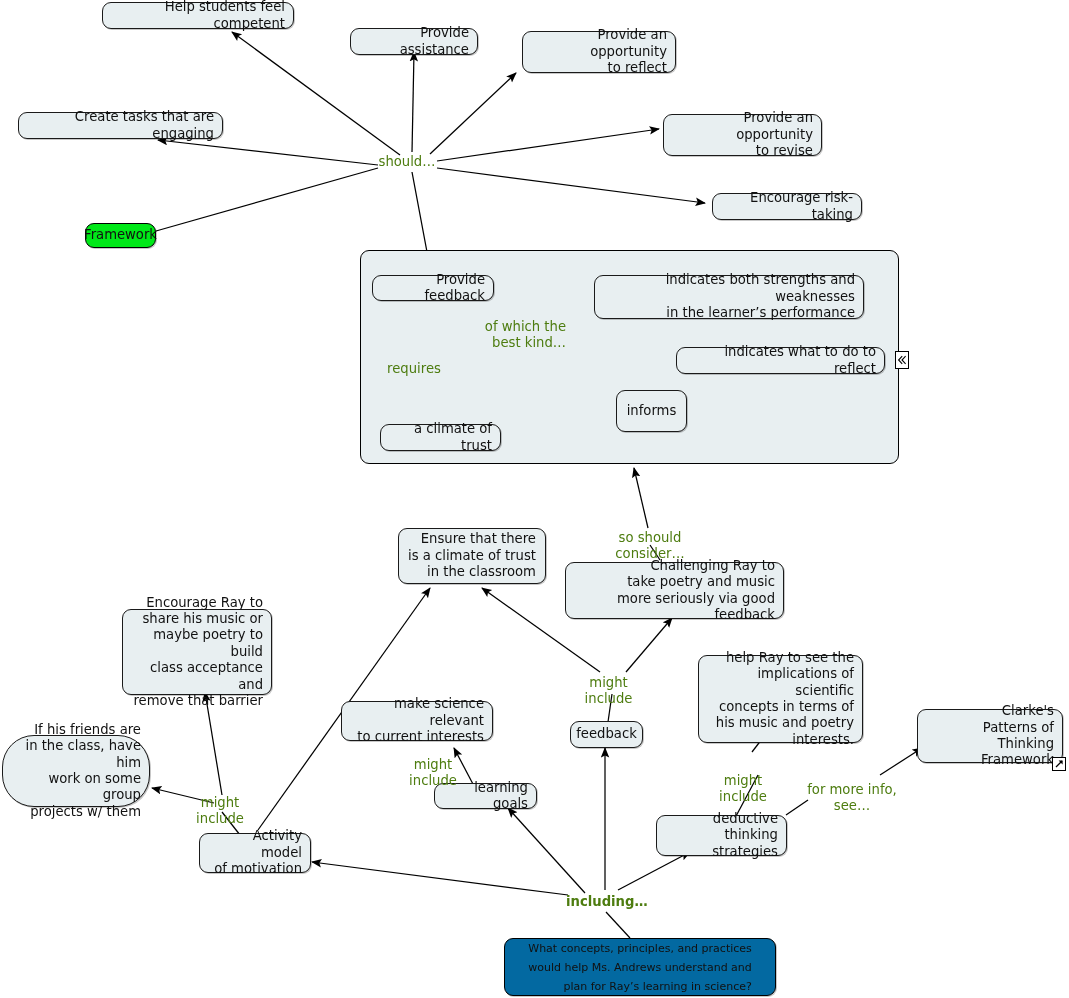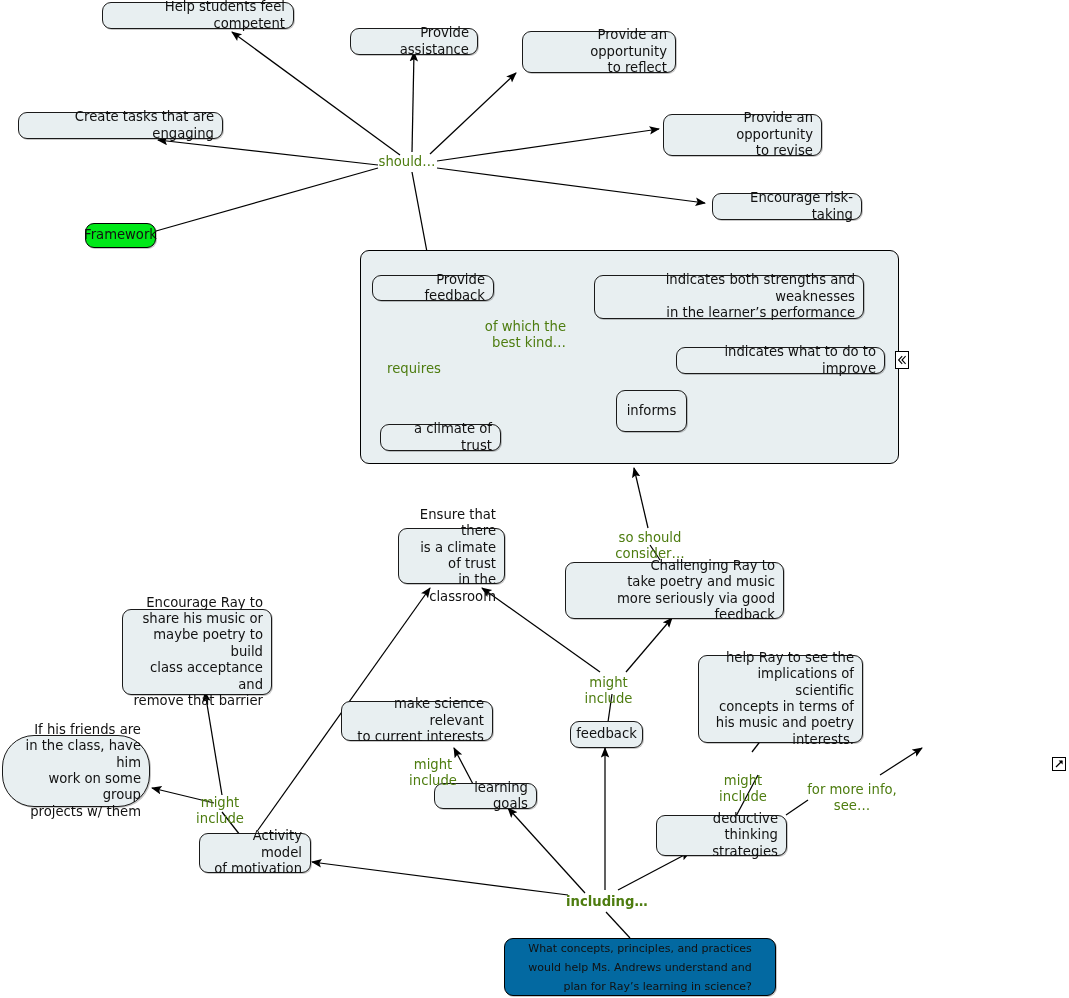--- a/index.html
+++ b/index.html
@@ -147,27 +147,27 @@
 
   <div class="node" style="left:712px;top:193px;width:150px;height:27px;">Encourage risk-taking</div>
 
   <div class="node green" style="left:85px;top:223px;width:71px;height:25px;">Framework</div>
 
   <div class="node" style="left:372px;top:267px;width:122px;height:26px;margin-top:8px;">Provide feedback</div>
 
   <div class="node" style="left:594px;top:275px;width:270px;height:44px;">indicates both strengths and weaknesses
 in the learner’s performance</div>
 
-  <div class="node" style="left:676px;top:347px;width:209px;height:27px;">indicates what to do to improve</div>
+  <div class="node" style="left:676px;top:347px;width:209px;height:27px;">indicates what to do to reflect</div>
 
   <div class="node" style="left:616px;top:390px;width:71px;height:42px;">informs</div>
 
   <div class="node" style="left:380px;top:424px;width:121px;height:27px;">a climate of trust</div>
 
-  <div class="node" style="left:398px;top:528px;width:107px;height:56px;">Ensure that there
+  <div class="node" style="left:398px;top:528px;width:148px;height:56px;">Ensure that there
 is a climate of trust
 in the classroom</div>
 
   <div class="node" style="left:565px;top:562px;width:219px;height:57px;">Challenging Ray to
 take poetry and music
 more seriously via good feedback</div>
 
   <div class="node" style="left:122px;top:609px;width:150px;height:86px;">Encourage Ray to
 share his music or
 maybe poetry to build
@@ -188,20 +188,23 @@
 work on some group
 projects w/ them</div>
 
   <div class="node" style="left:570px;top:721px;width:73px;height:27px;">feedback</div>
 
   <div class="node" style="left:434px;top:783px;width:103px;height:26px;">learning goals</div>
 
   <div class="node" style="left:656px;top:815px;width:131px;height:41px;">deductive
 thinking strategies</div>
 
+  <div class="node" style="left:917px;top:709px;width:146px;height:54px;">Clarke's
+Patterns of Thinking
+Framework</div>
 
   <div class="corner-icon" style="left:1052px;top:757px;width:14px;height:14px;">
     <svg width="10" height="10" viewBox="0 0 10 10" aria-hidden="true">
       <path d="M2,8 L8,2" stroke="#000" stroke-width="1.3" fill="none"></path>
       <path d="M4.6,1.6 L8.6,1.6 L8.6,5.6 z" fill="#000"></path>
     </svg>
   </div>
 
   <div class="node" style="left:199px;top:833px;width:112px;height:40px;">Activity model
 of motivation</div>

